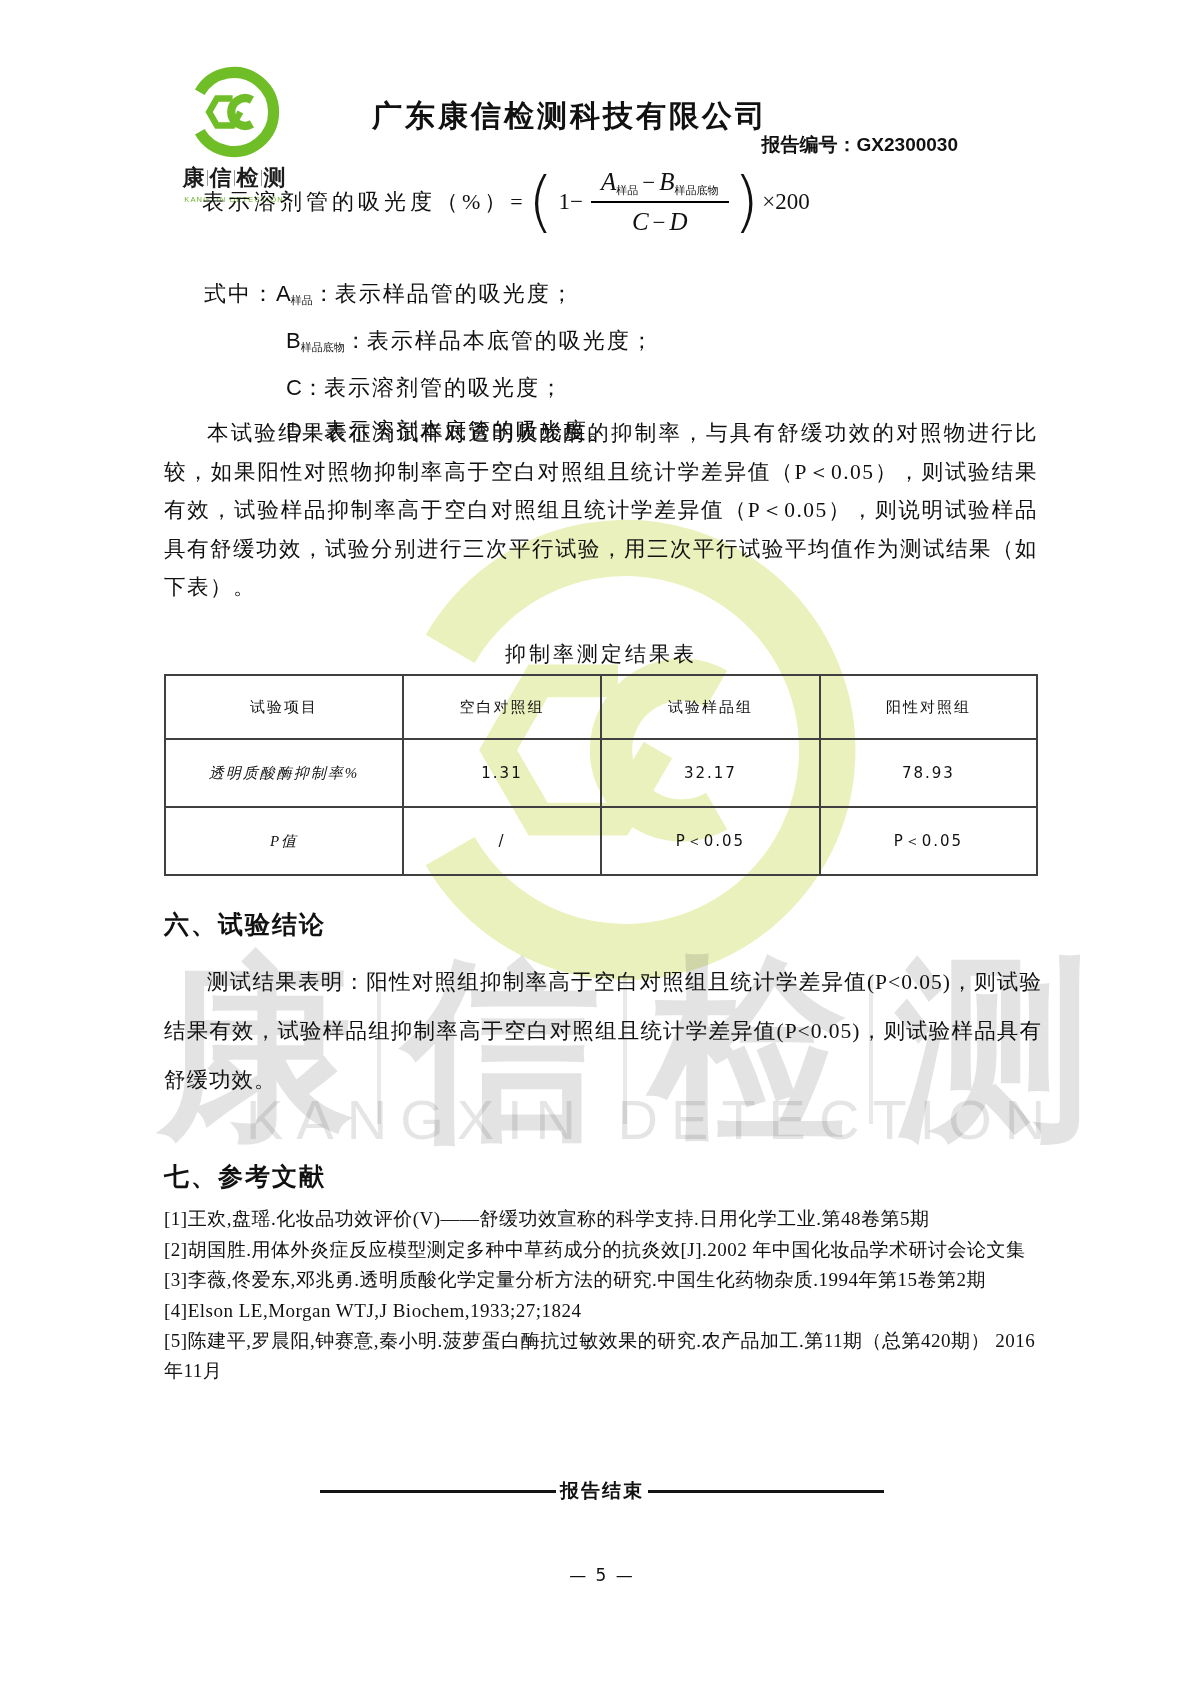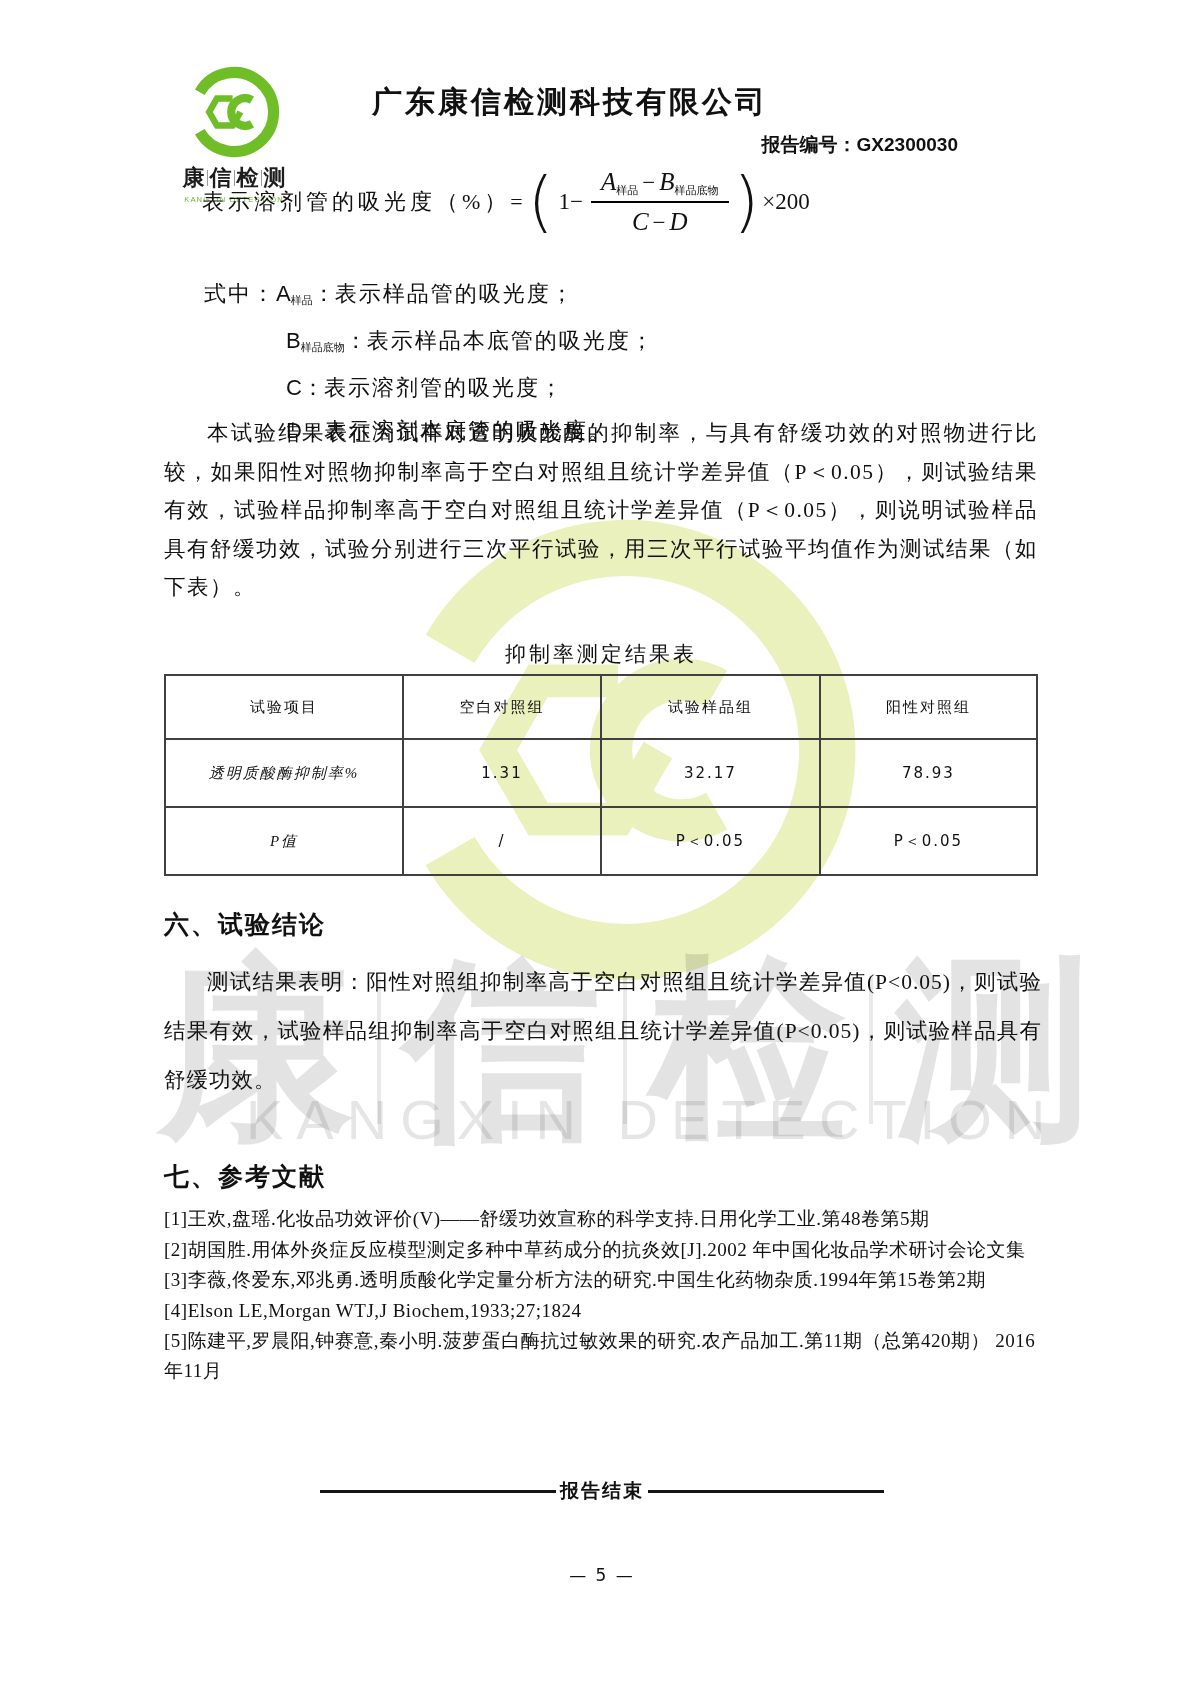--- a/index.html
+++ b/index.html
@@ -31,21 +31,21 @@
   }
   
   .logo-block{position:absolute;left:168px;top:66px;width:132px;text-align:center;}
   .logo-cn{display:flex;align-items:center;justify-content:center;gap:2px;
     font-family:"Liberation Sans","DejaVu Sans",sans-serif;
     font-weight:700;font-size:22px;color:#1c1c1c;margin-top:1px;}
   .logo-cn .bar{width:1px;height:16px;background:#9a9a9a;}
   .logo-en{font-family:"Liberation Sans","DejaVu Sans",sans-serif;
     font-size:7.5px;letter-spacing:1.2px;color:#6fb32c;margin-top:2px;}
   .company-title{
-    position:absolute;left:320px;top:82px;width:500px;text-align:center;
+    position:absolute;left:320px;top:96px;width:500px;text-align:center;
     font-size:30px;font-weight:700;letter-spacing:3px;
   }
   .report-no{
     position:absolute;top:132px;right:246px;
     font-size:19px;font-weight:700;
   }
   .report-no .latin{font-family:"Liberation Sans","DejaVu Sans",sans-serif;}
   
   .formula{position:absolute;left:202px;top:168px;display:flex;align-items:center;}
   .formula .lhs{font-size:22px;letter-spacing:4px;}

